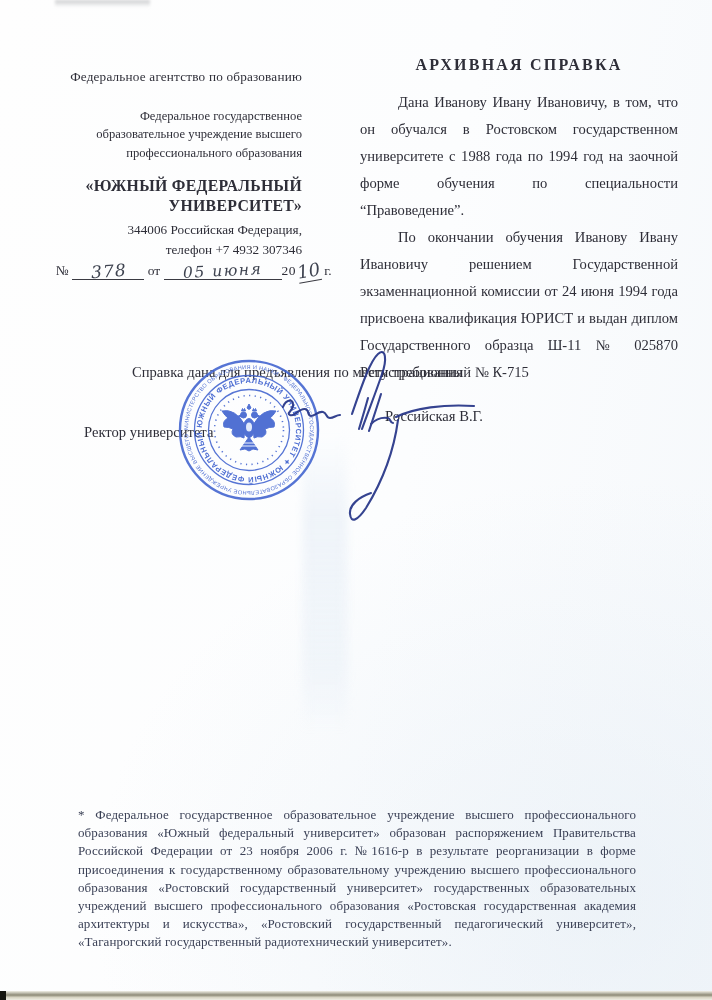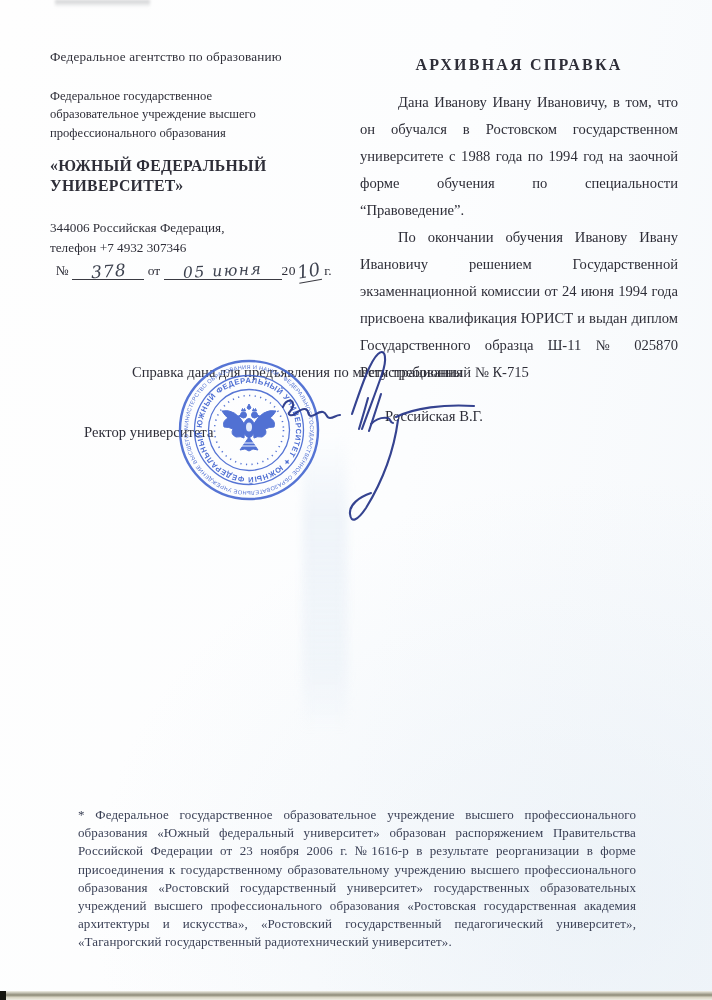--- a/index.html
+++ b/index.html
@@ -16,25 +16,25 @@
   .smudge-top { position:absolute; left:55px; top:0; width:95px; height:7px;
     background:linear-gradient(#c9cacc, rgba(201,202,204,0)); filter:blur(1.5px); }
   .fold-band { position:absolute; left:303px; top:430px; width:44px; height:300px;
     background:linear-gradient(rgba(215,228,242,0.0), rgba(215,228,242,0.35) 30%, rgba(215,228,242,0.25) 80%, rgba(215,228,242,0));
     filter:blur(5px); }
   .bottom-strip { position:absolute; left:0; bottom:0; width:712px; height:9px;
     background:linear-gradient(#f0efe6 0%, #8d8a77 45%, #d6d3c2 70%, #efeee4 100%); }
   .corner-mark { position:absolute; left:0; bottom:0; width:6px; height:9px; background:#15150f; }
 
   
-  .letterhead { position:absolute; left:50px; top:49px; width:252px; text-align:left; }
+  .letterhead { position:absolute; left:50px; top:69px; width:252px; text-align:right; }
   .lh-agency { font-size:13.2px; letter-spacing:0.2px; }
   .lh-inst { margin-top:22px; font-size:12.6px; line-height:1.45; }
   .lh-univ { margin-top:14px; font-size:15.8px; font-weight:bold; line-height:1.3; letter-spacing:0.3px; }
-  .lh-addr { margin-top:21px; font-size:13.2px; line-height:1.5; }
+  .lh-addr { margin-top:3px; font-size:13.2px; line-height:1.5; }
 
   .number-line { position:absolute; left:56px; top:258px; width:260px; font-size:13.5px; white-space:nowrap; }
   .blank { display:inline-block; border-bottom:1px solid #3a3a42; text-align:center; vertical-align:bottom; }
   .blank-no { width:72px; }
   .blank-date { width:118px; }
   .hw { font-family:"DejaVu Serif", serif; font-style:italic; color:#3e4350; }
   .hw-378 { display:inline-block; font-size:17px; transform:rotate(-4deg) translateY(2px); letter-spacing:1px; }
   .hw-date { display:inline-block; font-size:15.5px; transform:rotate(-3deg) translateY(1px); letter-spacing:1.5px; }
   .hw-year { display:inline-block; font-size:18px; transform:rotate(-10deg) translateY(2px); margin:0 1px; border-bottom:1px solid #3a3a42; }
   .yr20 { letter-spacing:0.5px; }

